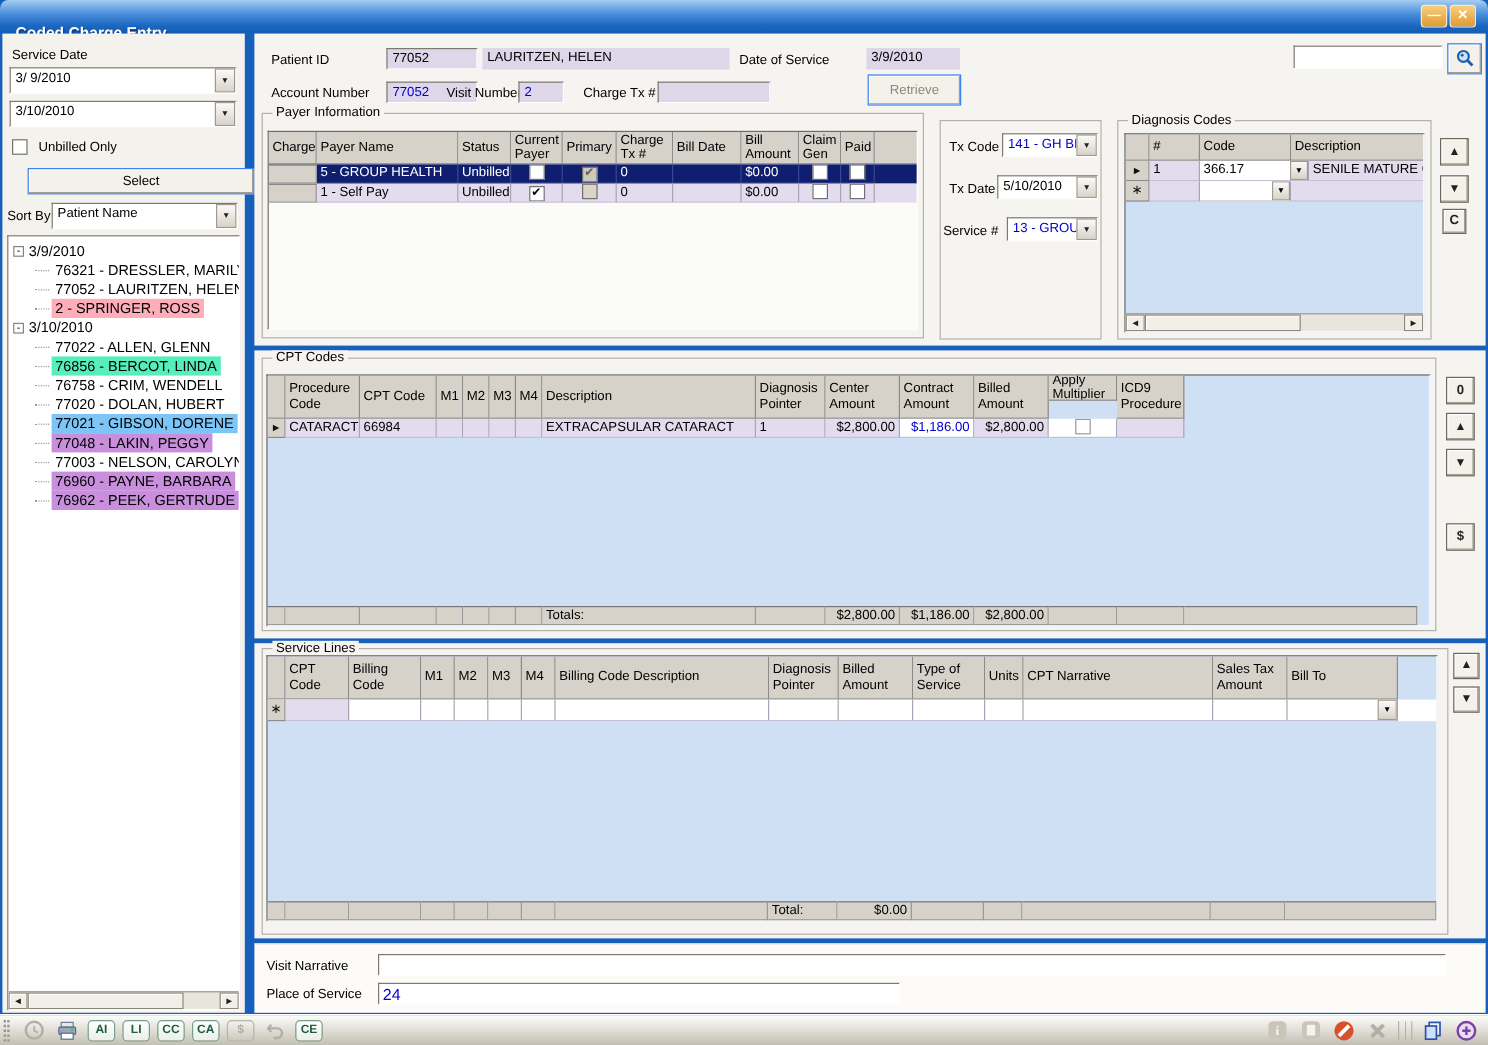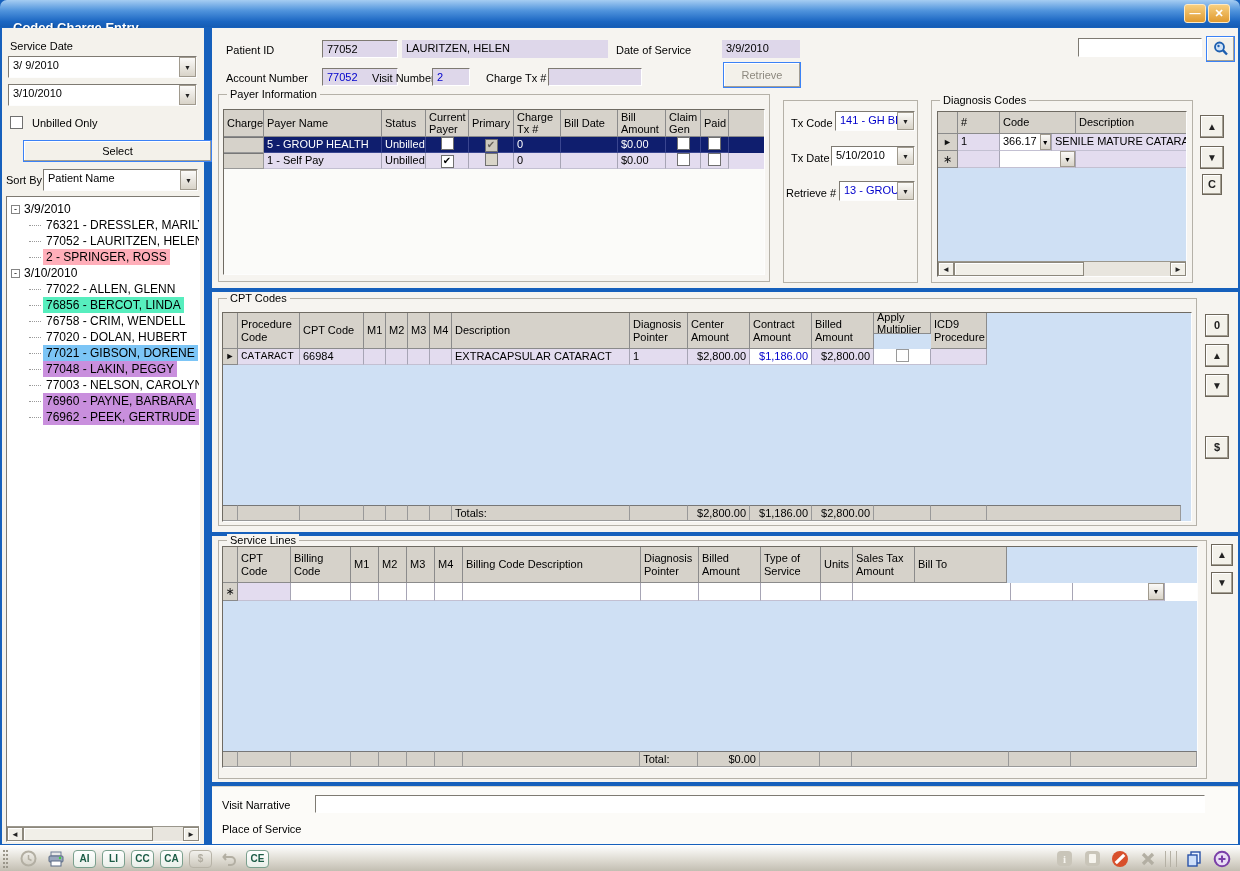--- a/index.html
+++ b/index.html
@@ -238,40 +238,40 @@
     <span class="lbl" style="left:7px; top:16px;">Tx Code</span>
     <div class="combo" style="left:51px; top:10px; width:80px; height:20px;">
       <span class="ctxt blue">141 - GH BI</span>
       <span class="dbtn">▼</span>
     </div>
     <span class="lbl" style="left:7px; top:51px;">Tx Date</span>
     <div class="combo" style="left:47px; top:45px; width:84px; height:20px;">
       <span class="ctxt">5/10/2010</span>
       <span class="dbtn">▼</span>
     </div>
-    <span class="lbl" style="left:2px; top:86px;">Retrieve #</span>
+    <span class="lbl" style="left:2px; top:86px;">Service #</span>
     <div class="combo" style="left:55px; top:80px; width:76px; height:20px;">
       <span class="ctxt blue">13 - GROU</span>
       <span class="dbtn">▼</span>
     </div>
   </div>
 
   <div class="grp" style="left:719px; top:72px; width:262px; height:183px; background:#f6f4f0;">
     <span class="cap" style="background:#f6f4f0;">Diagnosis Codes</span>
     <div class="gridbox" style="left:5px; top:10px; width:250px; height:166px;">
       <div class="trow">
         <span class="hcell" style="width:20px; height:22px;"></span>
         <span class="hcell" style="width:42px; height:22px;">#</span>
         <span class="hcell" style="width:76px; height:22px;">Code</span>
         <span class="hcell" style="flex:1; height:22px; border-right:none;">Description</span>
       </div>
       <div class="trow" style="height:17px;">
         <span class="mkcell" style="width:20px; height:17px; line-height:16px;">►</span>
         <span class="dcell lav" style="width:42px; height:17px;">1</span>
-        <span class="dcell" style="width:52px; height:17px; background:#fff; display:flex; padding:0;">
+        <span class="dcell" style="width:91px; height:17px; background:#fff; display:flex; padding:0;">
           <span style="flex:1; padding:0 3px;">366.17</span>
           <span class="dbtn" style="width:15px; display:flex; align-items:center; justify-content:center; background:linear-gradient(#fbfaf8,#d8d3c8); border:1px solid #a09a8e; font-size:7px;">▼</span>
         </span>
         <span class="dcell lav" style="flex:1; height:17px; border-right:none;">SENILE MATURE CATARA</span>
       </div>
       <div class="trow" style="height:17px;">
         <span class="mkcell" style="width:20px; height:17px; line-height:16px; font-size:11px;">∗</span>
         <span class="dcell lav" style="width:42px; height:17px;"></span>
         <span class="dcell" style="width:76px; height:17px; background:#fff; display:flex; padding:0;">
           <span style="flex:1;"></span>
@@ -309,21 +309,21 @@
       <span class="hcell" style="width:178px; height:36px;">Description</span>
       <span class="hcell" style="width:58px; height:36px;">Diagnosis Pointer</span>
       <span class="hcell" style="width:62px; height:36px;">Center Amount</span>
       <span class="hcell" style="width:62px; height:36px;">Contract Amount</span>
       <span class="hcell" style="width:62px; height:36px;">Billed Amount</span>
       <span class="hcell" style="width:57px; height:21px;">Apply Multiplier</span>
       <span class="hcell" style="width:56px; height:36px;">ICD9 Procedure</span>
     </div>
     <div class="trow" style="height:16px;">
       <span class="mkcell" style="width:15px;">►</span>
-      <span class="dcell lav" style="width:62px;font-family:Liberation Mono, monospace;">CATARACT</span>
+      <span class="dcell lav" style="width:62px;">CATARACT</span>
       <span class="dcell lav" style="width:64px;">66984</span>
       <span class="dcell lav" style="width:22px;"></span>
       <span class="dcell lav" style="width:22px;"></span>
       <span class="dcell lav" style="width:22px;"></span>
       <span class="dcell lav" style="width:22px;"></span>
       <span class="dcell lav" style="width:178px;">EXTRACAPSULAR CATARACT</span>
       <span class="dcell lav" style="width:58px;">1</span>
       <span class="dcell lav amt" style="width:62px;">$2,800.00</span>
       <span class="dcell amt blue" style="width:62px; background:#fff;">$1,186.00</span>
       <span class="dcell lav amt" style="width:62px;">$2,800.00</span>
@@ -366,20 +366,21 @@
       <span class="hcell" style="width:60px; height:36px;">Billing Code</span>
       <span class="hcell" style="width:28px; height:36px;">M1</span>
       <span class="hcell" style="width:28px; height:36px;">M2</span>
       <span class="hcell" style="width:28px; height:36px;">M3</span>
       <span class="hcell" style="width:28px; height:36px;">M4</span>
       <span class="hcell" style="width:178px; height:36px;">Billing Code Description</span>
       <span class="hcell" style="width:58px; height:36px;">Diagnosis Pointer</span>
       <span class="hcell" style="width:62px; height:36px;">Billed Amount</span>
       <span class="hcell" style="width:60px; height:36px;">Type of Service</span>
       <span class="hcell" style="width:32px; height:36px;">Units</span>
+      <span class="hcell" style="width:158px; height:36px;">CPT Narrative</span>
       <span class="hcell" style="width:62px; height:36px;">Sales Tax Amount</span>
       <span class="hcell" style="width:92px; height:36px;">Bill To</span>
     </div>
     <div class="trow" style="height:18px; background:#fff;">
       <span class="mkcell" style="width:15px; height:18px; line-height:17px; font-size:11px;">∗</span>
       <span class="dcell lav" style="width:53px; height:18px;"></span>
       <span class="dcell" style="width:60px; height:18px;"></span>
       <span class="dcell" style="width:28px; height:18px;"></span>
       <span class="dcell" style="width:28px; height:18px;"></span>
       <span class="dcell" style="width:28px; height:18px;"></span>
@@ -416,20 +417,21 @@
     </div>
   </div>
   <div class="upbtn" style="left:999px; top:8px; width:22px; height:22px; line-height:20px;">▲</div>
   <div class="upbtn" style="left:999px; top:36px; width:22px; height:22px; line-height:20px;">▼</div>
 </div>
 
 <div class="panel" style="left:212px; top:786px; width:1026px; height:58px; background:#fcfbf8; border-top:1px solid #d8d4ca;">
   <span class="lbl" style="left:10px; top:12px;">Visit Narrative</span>
   <input class="abs sunken" style="left: 103px; top: 8px; width: 890px; height: 18px; padding: 0px 3px;" value="">
   <span class="lbl" style="left:10px; top:36px;">Place of Service</span>
+  <input class="abs sunken blue" style="left: 103px; top: 32px; width: 435px; height: 18px; padding: 0px 3px; color: rgb(0, 0, 204);" value="24">
 </div>
 
 <div id="toolbar">
   <span class="grip"></span>
   <span class="ticon">
     <svg width="17" height="17" viewBox="0 0 17 17">
         <circle cx="8.5" cy="8.5" r="7" fill="none" stroke="#b3afa3" stroke-width="2"></circle>
         <path d="M8.5 5v4l3 1.5" fill="none" stroke="#b3afa3" stroke-width="1.5"></path>
       </svg>
   </span>

